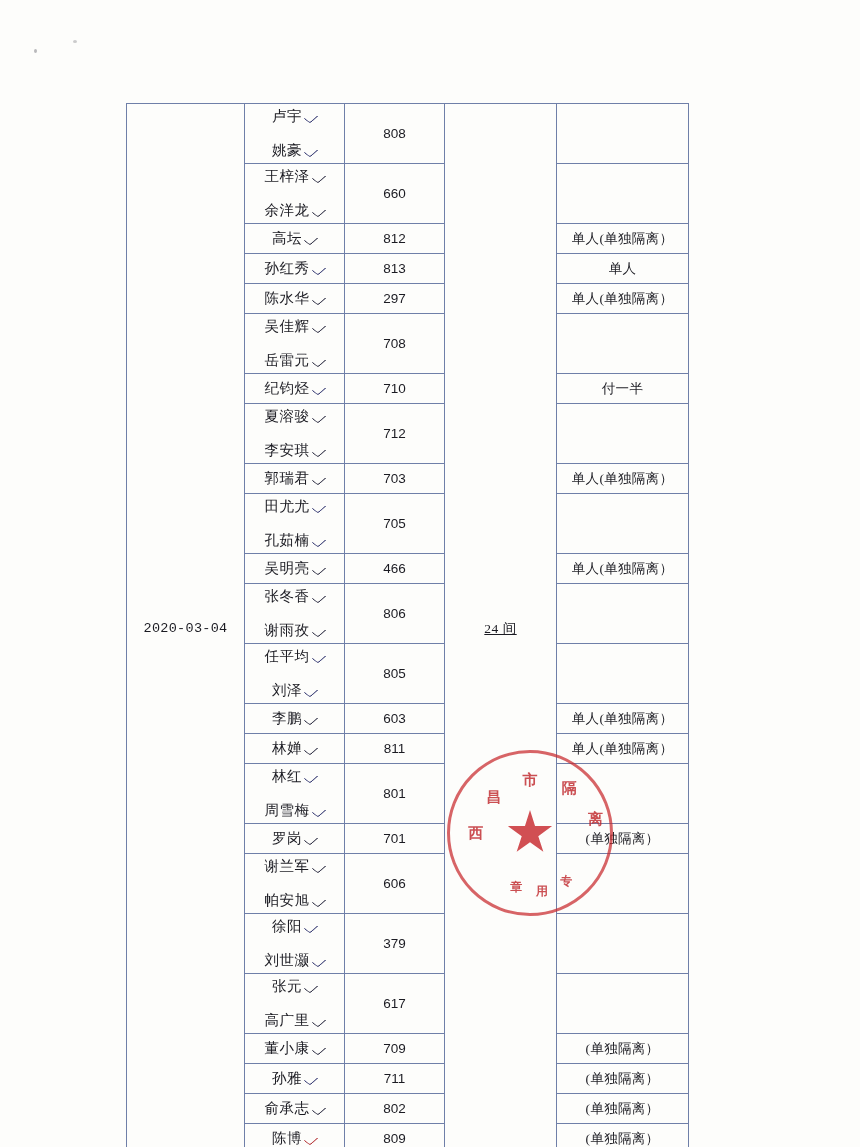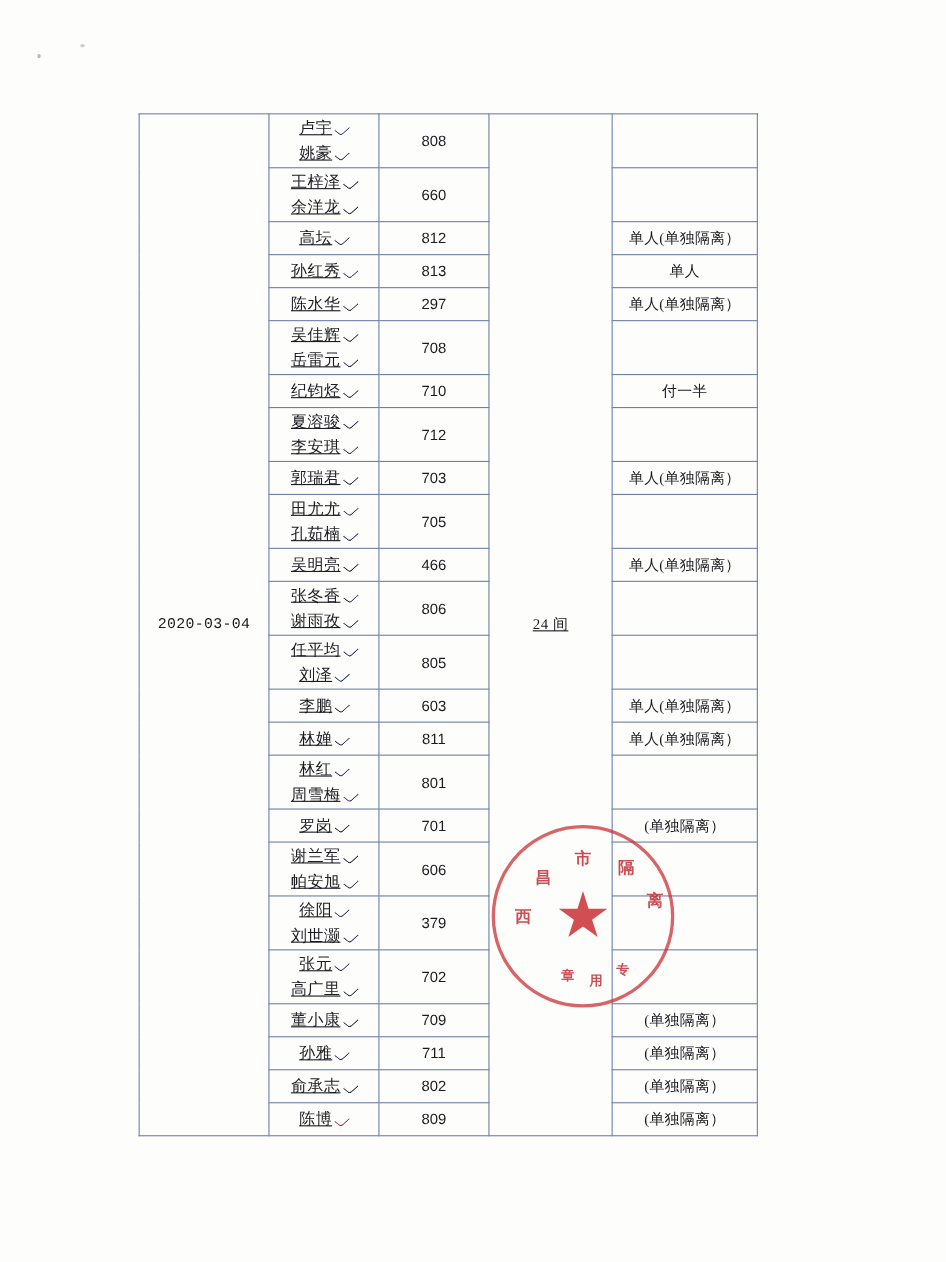--- a/index.html
+++ b/index.html
@@ -54,23 +54,22 @@
   .count-cell {
     font-size: 14px;
     letter-spacing: .5px;
     text-decoration: underline;
   }
 
   .names {
     display: flex;
     flex-direction: column;
     justify-content: center;
-    gap: 4px;
+    gap: 15px;
     padding: 3px 0;
-    text-decoration: underline;
   }
   .name-line {
     display: flex;
     align-items: center;
     justify-content: center;
     gap: 4px;
     white-space: nowrap;
   }
   .name-text {
     font-size: 14.5px;
@@ -436,21 +435,21 @@
             <div class="name-line">
               <span class="name-text">张元</span>
               <span class="tick"></span>
             </div>
             <div class="name-line">
               <span class="name-text">高广里</span>
               <span class="tick"></span>
             </div>
           </div>
         </td>
-        <td class="room-cell">702</td>
+        <td class="room-cell">617</td>
         <td class="note-cell"></td>
       </tr>
       <tr class="single-row">
         <td>
           <div class="names">
             <div class="name-line">
               <span class="name-text">董小康</span>
               <span class="tick"></span>
             </div>
           </div>

